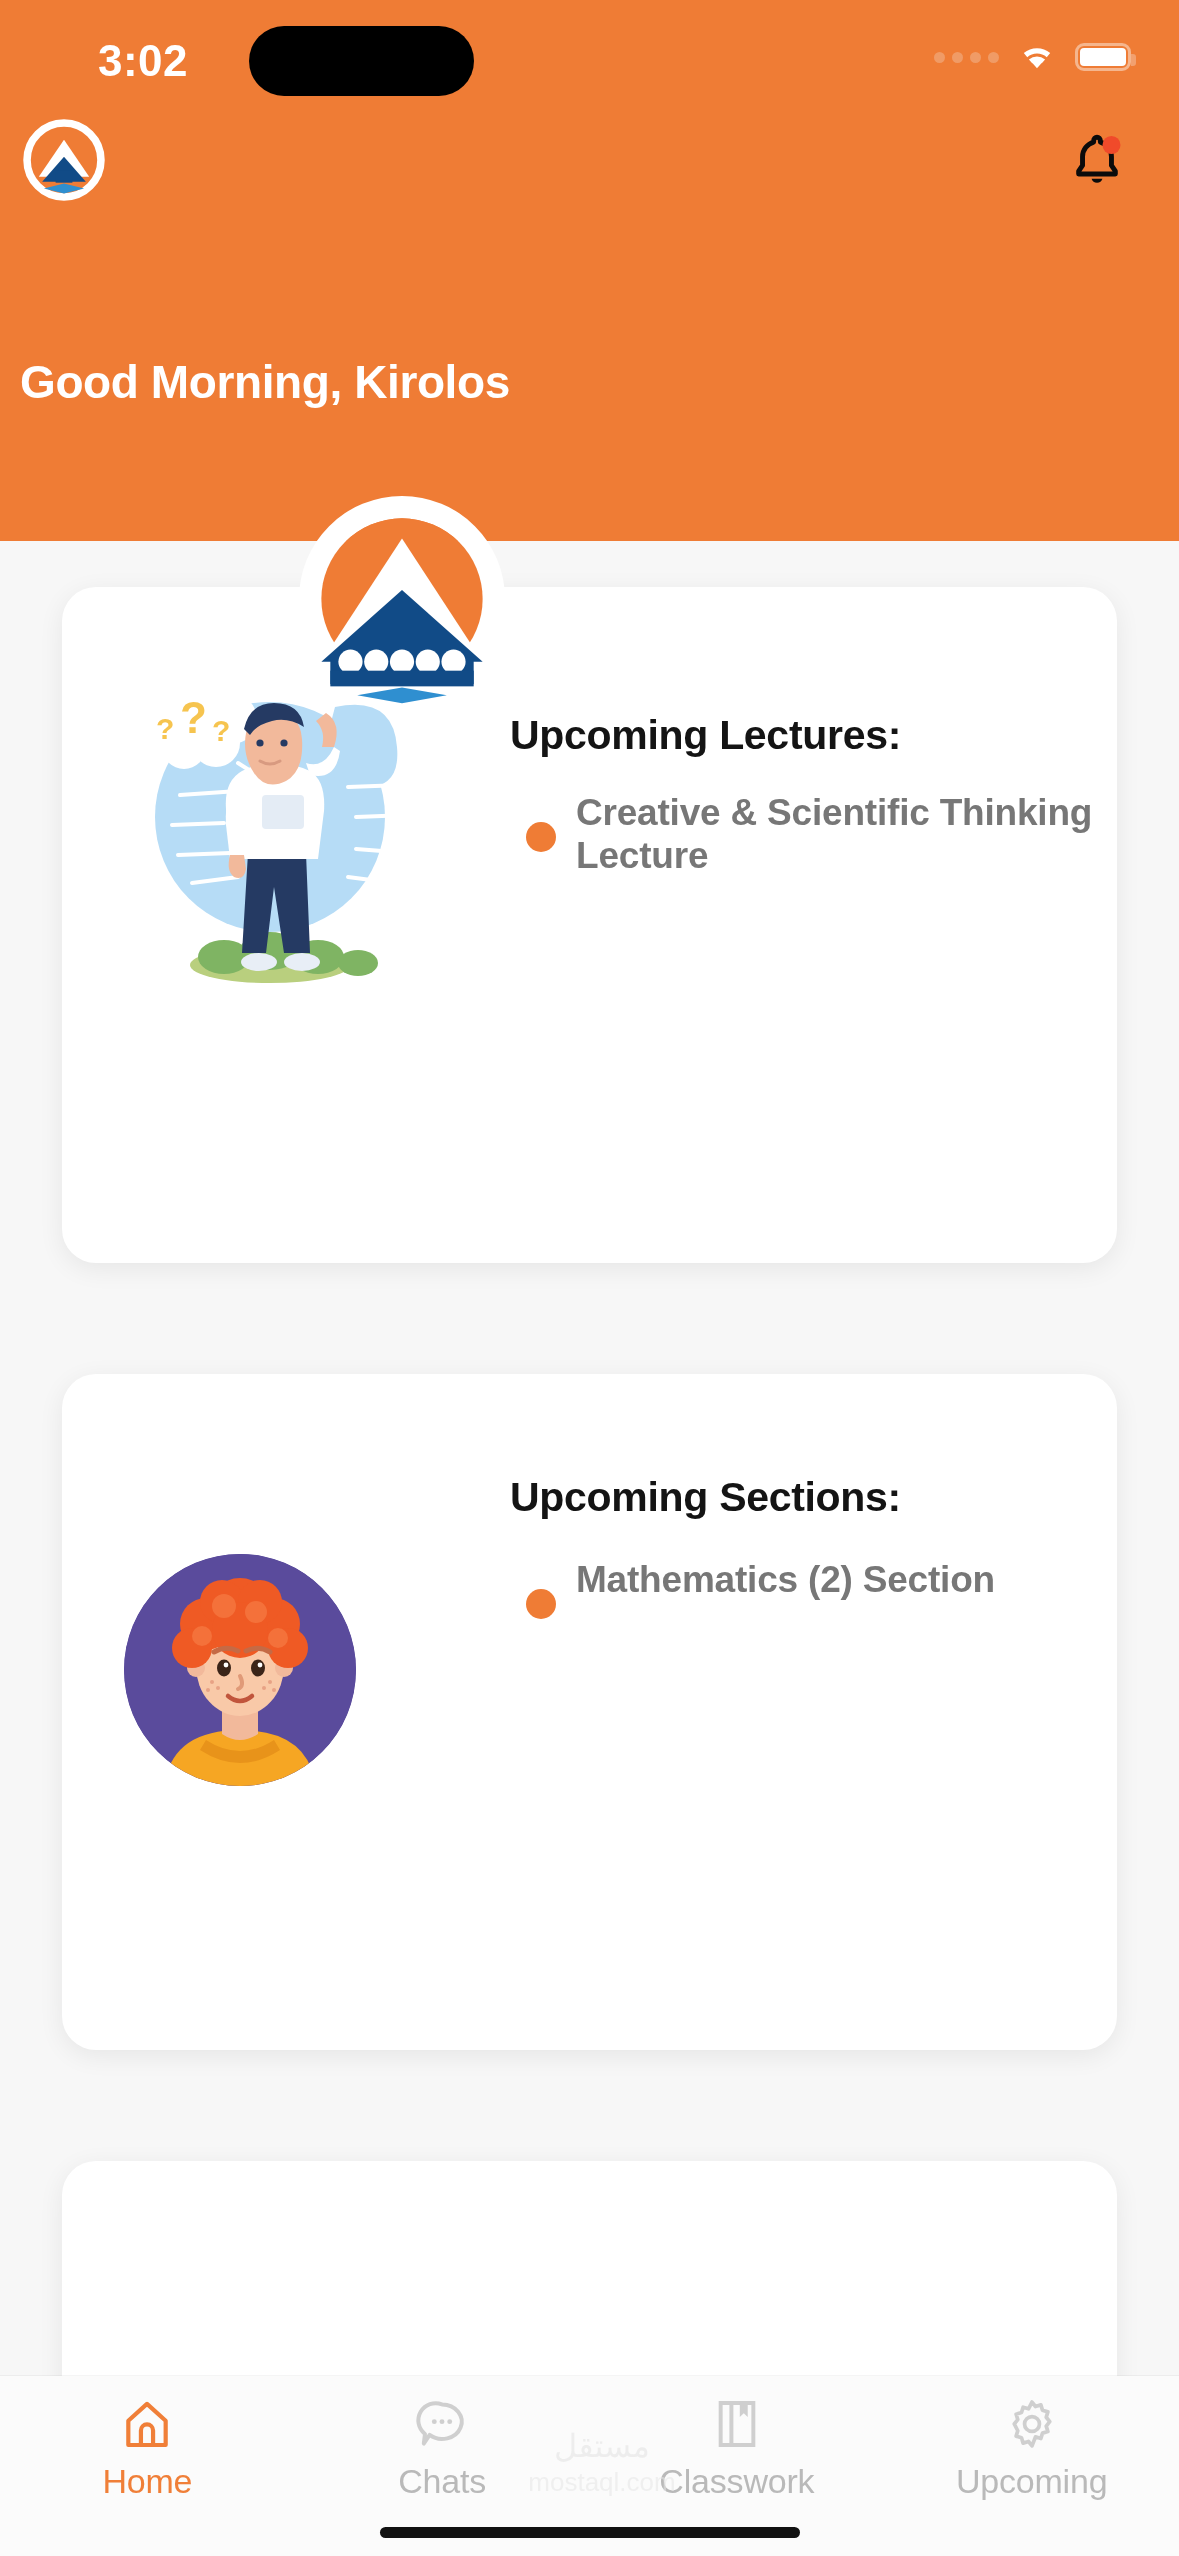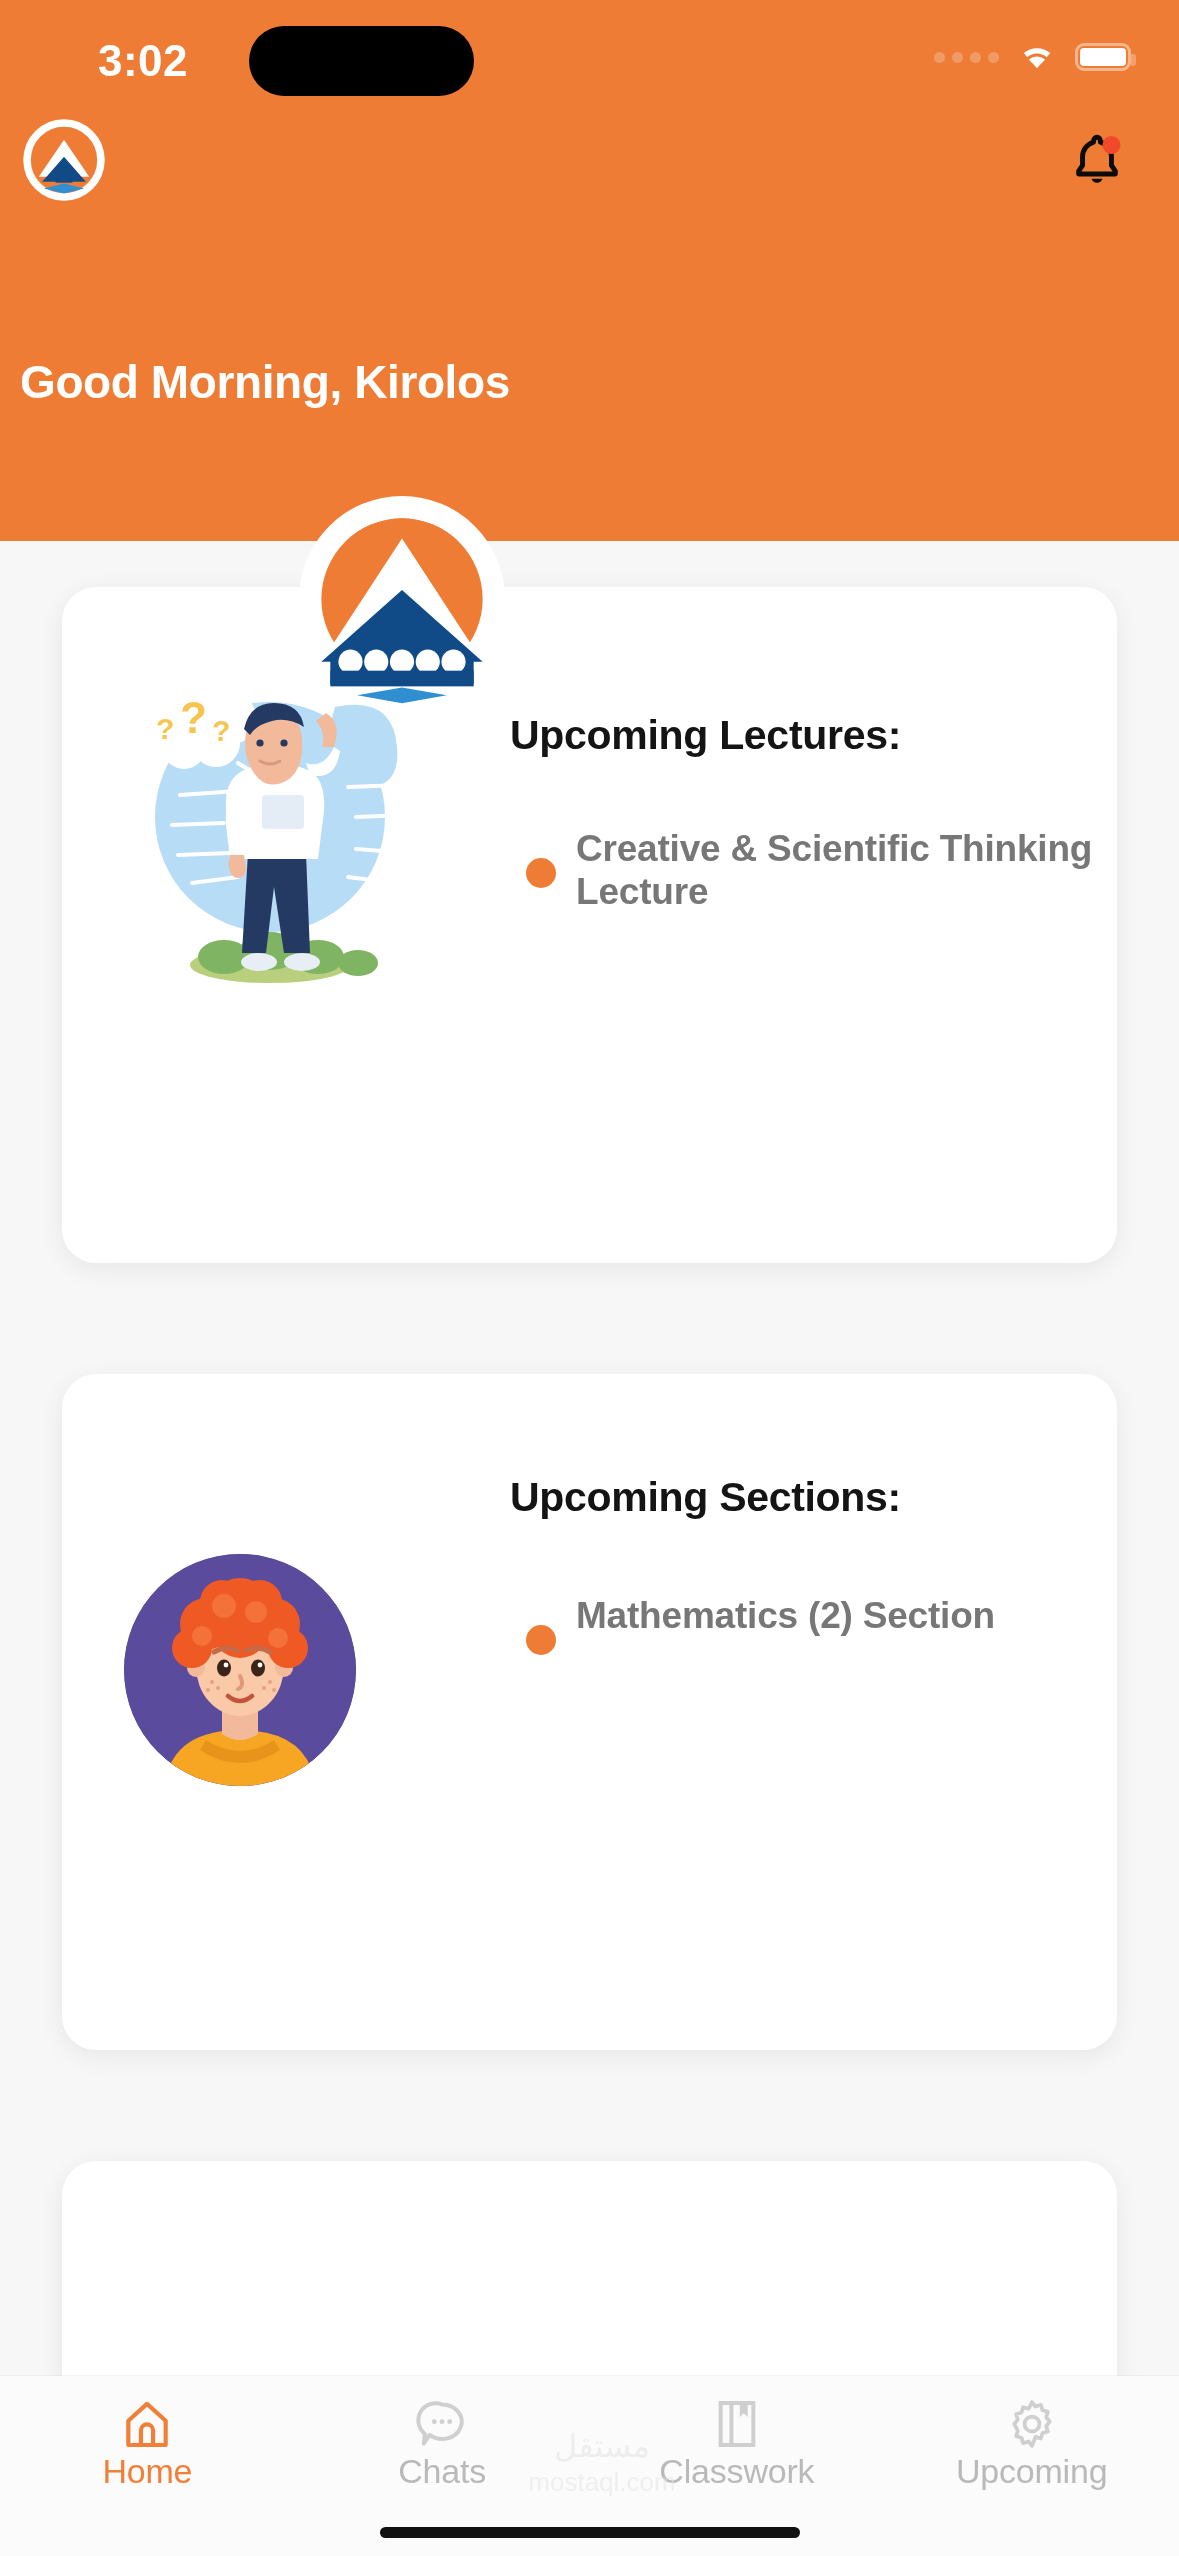--- a/index.html
+++ b/index.html
@@ -89,21 +89,21 @@
     letter-spacing:-0.3px;
   }
   #title-lectures { left:448px; top:125px; }
   #title-sections { left:448px; top:100px; }
   #title-quizzes  { left:440px; top:210px; }
 
   .list { position:absolute; left:452px; }
   #list-lectures { top:205px; width:580px; }
   #list-sections { top:185px; width:580px; }
 
-  .li { position:relative; padding-left:62px; margin-bottom:32px;margin-top:36px; }
+  .li { position:relative; padding-left:62px; margin-bottom:32px; }
   .li .dot {
     position:absolute; left:12px; top:30px;
     width:30px; height:30px; border-radius:50%; background:#ef7c35;
   }
   .li .li-name {
     font-size:37px; font-weight:bold; color:#777777;
     line-height:1.16; letter-spacing:-0.2px;
   }
   .li .li-time {
     font-size:33px; font-weight:bold; color:#f07f38;
@@ -121,21 +121,21 @@
 
   
   .bottom-nav {
     position:absolute; left:0; bottom:0; width:1179px; height:180px;
     background:#fbfbfb; z-index:40;
     display:flex; align-items:flex-start; justify-content:space-around;
     padding-top:20px;
     box-shadow:0 -1px 0 rgba(0,0,0,0.04);
   }
   .nav-item {
-    width:25%; display:flex; flex-direction:column; align-items:center; gap:0;
+    width:25%; display:flex; flex-direction:column; align-items:center; gap:10px;
   }
   .nav-label { font-size:34px; color:#b9b9b9; letter-spacing:-0.2px;}
   .nav-item.active .nav-label { color:#f07f38; }
   .nav-ico { width:56px; height:56px; display:block; }
 
   .watermark {
     position:absolute; left:0; bottom:58px; width:1179px;
     text-align:center; z-index:45; opacity:0.55;padding-left:25px;
   }
   .wm-ar { font-size:32px; color:#e3e3e3; letter-spacing:2px; direction:rtl; }

